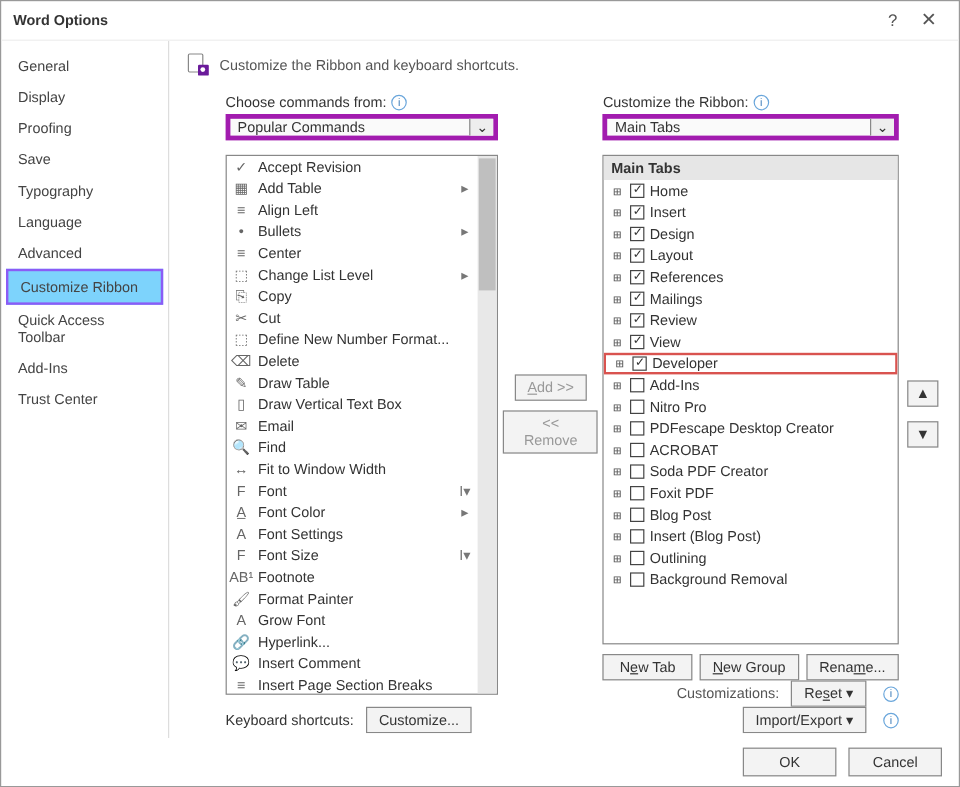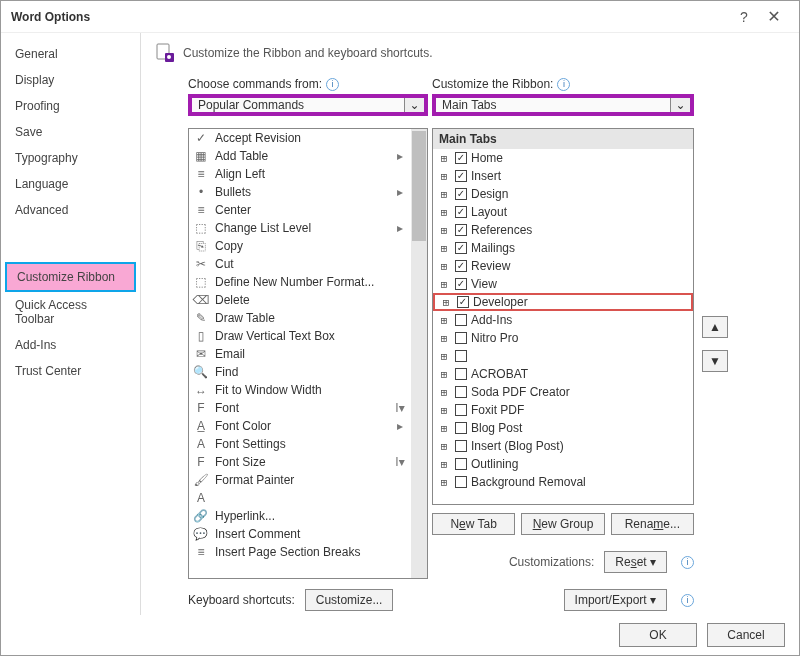--- a/index.html
+++ b/index.html
@@ -6,21 +6,21 @@
 html, body { margin: 0; padding: 0; width: 800px; height: 656px; background: #fff; color: #333; }
 .dialog { width: 800px; height: 656px; border: 1px solid #999; display: flex; flex-direction: column; }
 .titlebar { display: flex; align-items: center; padding: 6px 10px; border-bottom: 1px solid #eee; }
 .titlebar .title { font-weight: 600; flex: 1; }
 .titlebar .help, .titlebar .close { width: 30px; text-align: center; font-size: 14px; color: #555; cursor: default; }
 .titlebar .close { font-size: 16px; }
 .body { display: flex; flex: 1; overflow: hidden; }
 .sidebar { width: 140px; border-right: 1px solid #ddd; padding: 8px 0; }
 .sidebar .nav { margin: 0 4px; }
 .sidebar .item { padding: 6px 10px; color: #444; cursor: default; }
-.sidebar .item.selected { border: 2px solid #0ea5e9; background: #f9a8d4; margin-top: 39px; }
+.sidebar .item.selected { border: 2px solid #8b5cf6; background: #7dd3fc; }
 .content { flex: 1; padding: 10px 14px 4px 14px; display: flex; flex-direction: column; overflow: hidden; }
 .heading-row { display: flex; align-items: center; gap: 8px; margin-bottom: 14px; }
 .heading-icon { width: 20px; height: 20px; position: relative; }
 .heading-icon svg { width: 100%; height: 100%; }
 .heading-text { color: #555; }
 .panels { display: flex; flex: 1; gap: 4px; overflow: hidden; }
 .panel { display: flex; flex-direction: column; }
 .panel.left { width: 240px; margin-left: 33px; }
 .panel.right { width: 262px; }
 .panel.mid { width: 84px; display: flex; flex-direction: column; justify-content: center; align-items: center; gap: 8px; }
@@ -41,21 +41,21 @@
 .tree-row { display: flex; align-items: center; height: 18px; padding: 0 4px; gap: 4px; }
 .tree-row.dev { border: 2px solid #d9534f; background: #fff; }
 .expander { width: 14px; text-align: center; color: #555; font-family: monospace; font-size: 11px; }
 .chk { width: 12px; height: 12px; border: 1px solid #444; display: inline-flex; align-items: center; justify-content: center; font-size: 10px; line-height: 1; }
 .chk.checked::after { content: "✓"; }
 .btn { border: 1px solid #888; background: #f3f3f3; padding: 3px 10px; color: #333; }
 .btn:disabled, .btn.disabled { color: #999; }
 .arrow-btn { width: 26px; height: 22px; border: 1px solid #888; background: #f3f3f3; display: flex; align-items: center; justify-content: center; }
 .below-tree { margin-top: 8px; display: flex; gap: 6px; justify-content: flex-end; }
 .below-tree .btn { flex: 1; white-space: nowrap; }
-.cust-row { display: flex; align-items: center; gap: 10px; margin-top: 16px; justify-content: flex-end; }
+.cust-row { display: flex; align-items: center; gap: 10px; margin-top: 0; justify-content: flex-end; }
 .cust-row .lbl { color: #555; }
 .cust-row .info-icon { margin-left: 4px; }
 .kbd-row { margin-top: 10px; display: flex; align-items: center; gap: 10px; }
 .footer { padding: 8px 14px; display: flex; justify-content: flex-end; gap: 10px; border-top: 0; }
 .footer .btn { width: 78px; padding: 4px 0; text-align: center; }
 .underline { text-decoration: underline; }
 </style>
 </head>
 <body>
 
@@ -199,26 +199,32 @@
                   <span class="cmd-icon">A</span>
                   <span class="cmd-text">Font Settings</span>
                   <span class="cmd-suffix"></span>
                 </div>
                 <div class="cmd-row">
                   <span class="cmd-icon">F</span>
                   <span class="cmd-text">Font Size</span>
                   <span class="cmd-suffix">I▾</span>
                 </div>
                 <div class="cmd-row">
+                  <span class="cmd-icon">AB¹</span>
+                  <span class="cmd-text">Footnote</span>
+                  <span class="cmd-suffix"></span>
+                </div>
+                <div class="cmd-row">
                   <span class="cmd-icon">🖌</span>
                   <span class="cmd-text">Format Painter</span>
                   <span class="cmd-suffix"></span>
                 </div>
                 <div class="cmd-row">
                   <span class="cmd-icon">A</span>
+                  <span class="cmd-text">Grow Font</span>
                   <span class="cmd-suffix"></span>
                 </div>
                 <div class="cmd-row">
                   <span class="cmd-icon">🔗</span>
                   <span class="cmd-text">Hyperlink...</span>
                   <span class="cmd-suffix"></span>
                 </div>
                 <div class="cmd-row">
                   <span class="cmd-icon">💬</span>
                   <span class="cmd-text">Insert Comment</span>
@@ -233,20 +239,24 @@
             <div class="scrollbar">
                 <div class="thumb" style="top:2px;height:110px;"></div>
               </div>
           </div>
           <div class="kbd-row">
             <span>Keyboard shortcuts:</span>
             <button class="btn">Customize...</button>
           </div>
         </div>
 
+        <div class="panel mid">
+          <button class="btn disabled"><span class="underline">A</span><span>dd &gt;&gt;</span></button>
+          <button class="btn disabled">&lt;&lt; Remove</button>
+        </div>
 
         <div class="panel right">
           <div class="label-row">
             <span>Customize the Ribbon:</span>
             <span class="info-icon">i</span>
           </div>
           <div class="dropdown">
             <span>Main Tabs</span>
             <div class="arrow">
                 <span>⌄</span>
@@ -306,20 +316,21 @@
                   <span>Add-Ins</span>
                 </div>
                 <div class="tree-row">
                   <span class="expander">⊞</span>
                   <span class="chk"></span>
                   <span>Nitro Pro</span>
                 </div>
                 <div class="tree-row">
                   <span class="expander">⊞</span>
                   <span class="chk"></span>
+                  <span>PDFescape Desktop Creator</span>
                 </div>
                 <div class="tree-row">
                   <span class="expander">⊞</span>
                   <span class="chk"></span>
                   <span>ACROBAT</span>
                 </div>
                 <div class="tree-row">
                   <span class="expander">⊞</span>
                   <span class="chk"></span>
                   <span>Soda PDF Creator</span>

